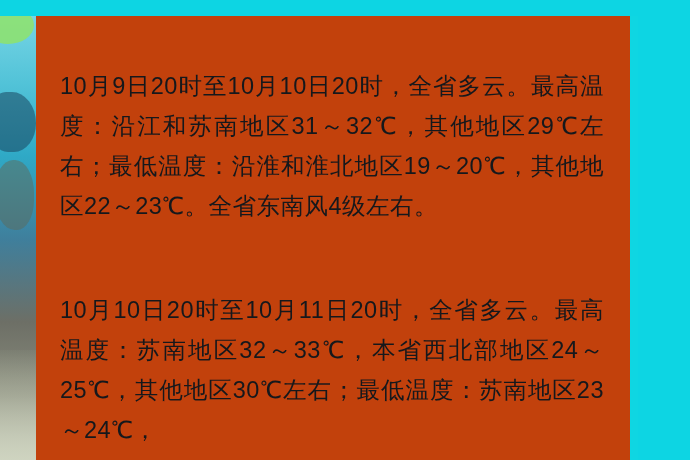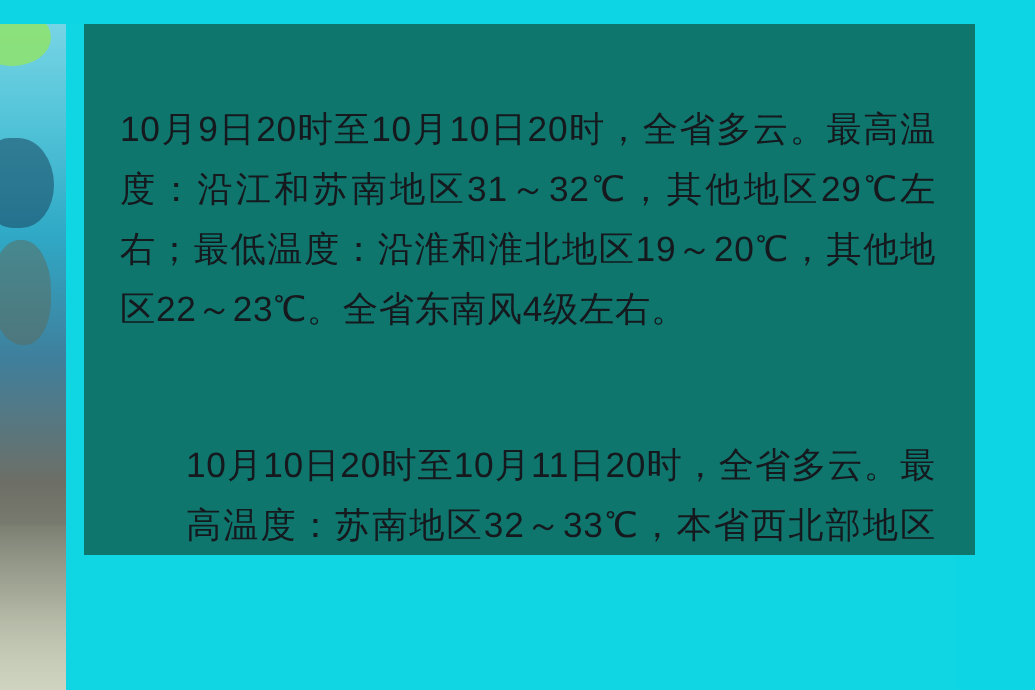--- a/index.html
+++ b/index.html
@@ -82,41 +82,40 @@
     position: absolute;
     left: 0;
     top: 0;
     width: 690px;
     height: 16px;
     background: #0dd5e3;
   }
   
   .card {
     position: absolute;
-    left: 56px;
+    left: 36px;
     top: 16px;
     width: 594px;
-    height: 354px;
-    background: #0f766e;
+    height: 444px;
+    background: #c2410c;
     overflow: hidden;
   }
   .card-inner {
     padding: 26px 26px 0 24px;
   }
   .para {
     font-size: 23.5px;
     line-height: 40px;
     color: #15181c;
     letter-spacing: .5px;
     text-align: justify;
     font-family: "Liberation Sans", sans-serif;
   }
   .para + .para {
     margin-top: 64px;
-    margin-left: 44px;
   }
 </style>
 </head>
 <body>
 
 <div class="screen">
 
   <div class="left-strip">
     <div class="blob-a"></div>
     <div class="blob-b"></div>

